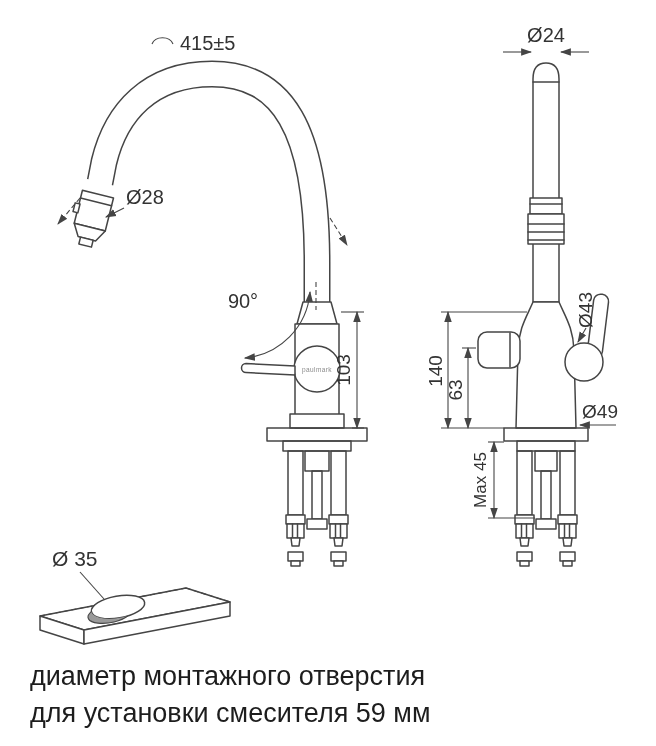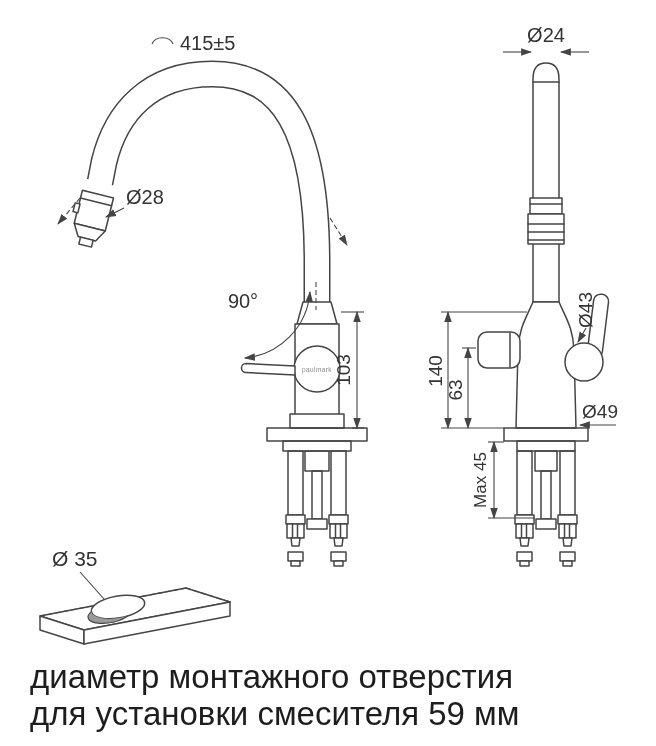--- a/index.html
+++ b/index.html
@@ -6,21 +6,21 @@
   #stage{position:relative;width:656px;height:746px;background:#ffffff;overflow:hidden;
          font-family:"Liberation Sans",sans-serif;}
   svg{position:absolute;left:0;top:0;}
   .ln{stroke:#454545;stroke-width:1.5;fill:none;stroke-linecap:round;stroke-linejoin:round;}
   .fw{stroke:#454545;stroke-width:1.5;fill:#ffffff;stroke-linejoin:round;}
   .dim{stroke:#454545;stroke-width:1.1;fill:none;}
   .dash{stroke:#454545;stroke-width:1.1;fill:none;stroke-dasharray:5 3;}
   .dtext{font-family:"Liberation Sans",sans-serif;font-size:19px;fill:#333333;}
   .dtext-lg{font-family:"Liberation Sans",sans-serif;font-size:20px;fill:#333333;}
   .brand{font-family:"Liberation Sans",sans-serif;font-size:6.5px;fill:#8a8a8a;letter-spacing:.4px;}
-  .caption{position:absolute;left:30px;top:658px;font-size:33px;color:#1d1d1d;line-height:37px;
+  .caption{position:absolute;left:30px;top:658px;font-size:27px;color:#1d1d1d;line-height:37px;
            font-family:"Liberation Sans",sans-serif;}
 </style>
 </head>
 <body>
 
 <div id="stage">
 <svg width="656" height="746" viewBox="0 0 656 746">
   <defs>
     <marker id="arw" viewBox="0 0 10 8" refX="9" refY="4" markerWidth="11" markerHeight="9" orient="auto-start-reverse" markerUnits="userSpaceOnUse">
       <path d="M0,0.6 L10,4 L0,7.4 Z" fill="#454545"></path>

